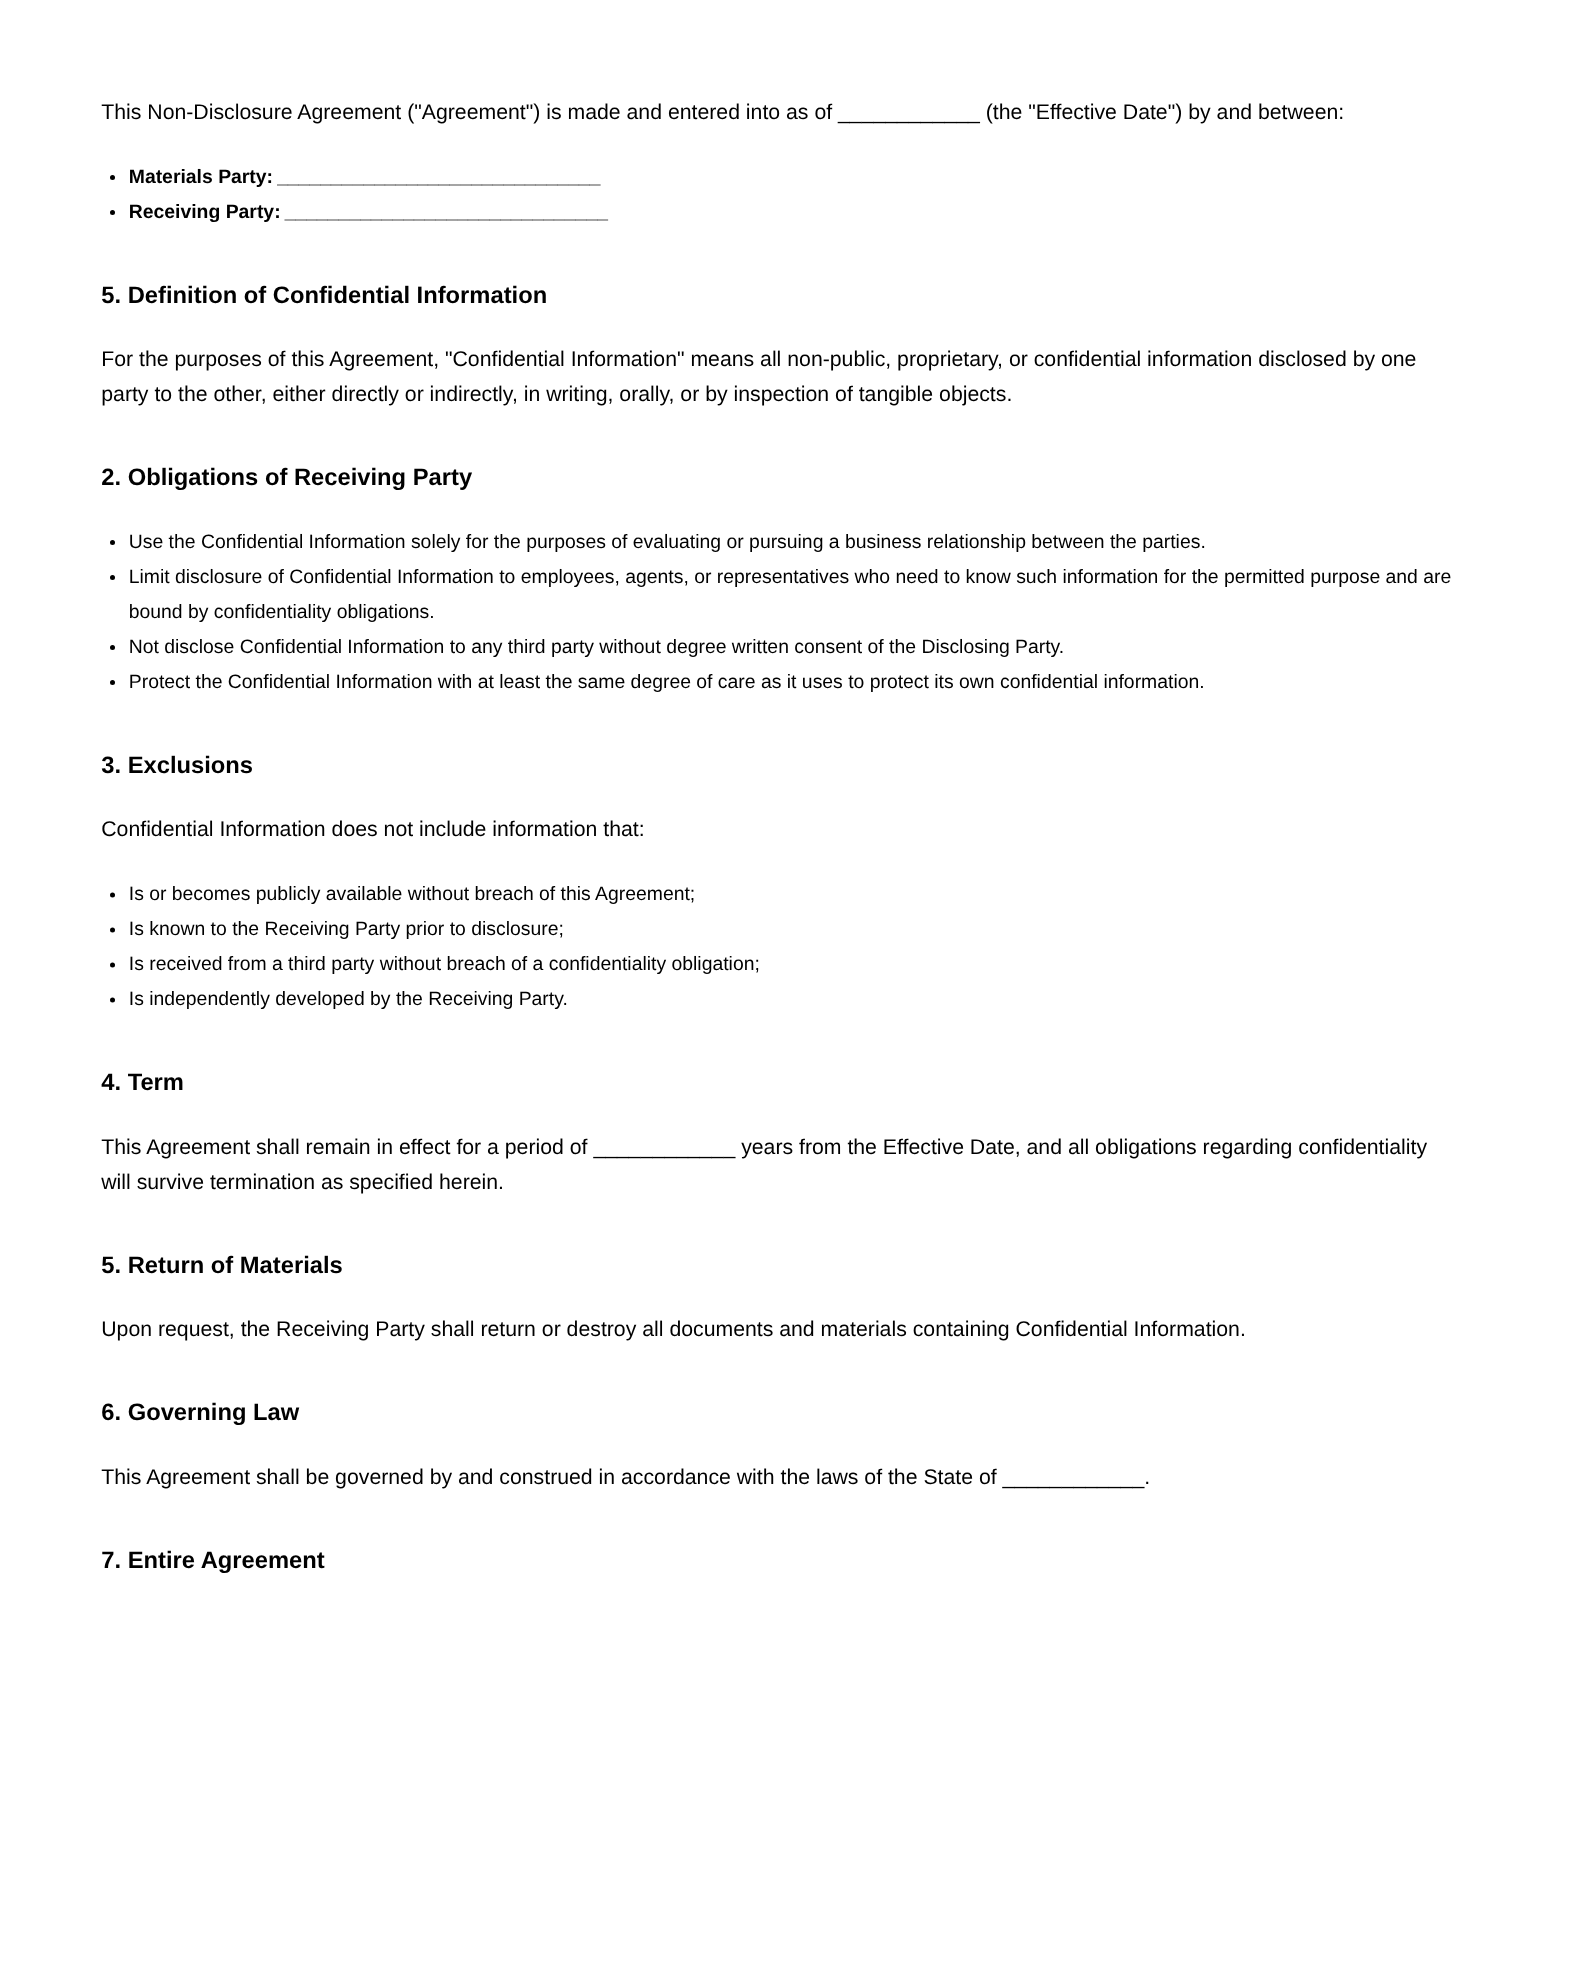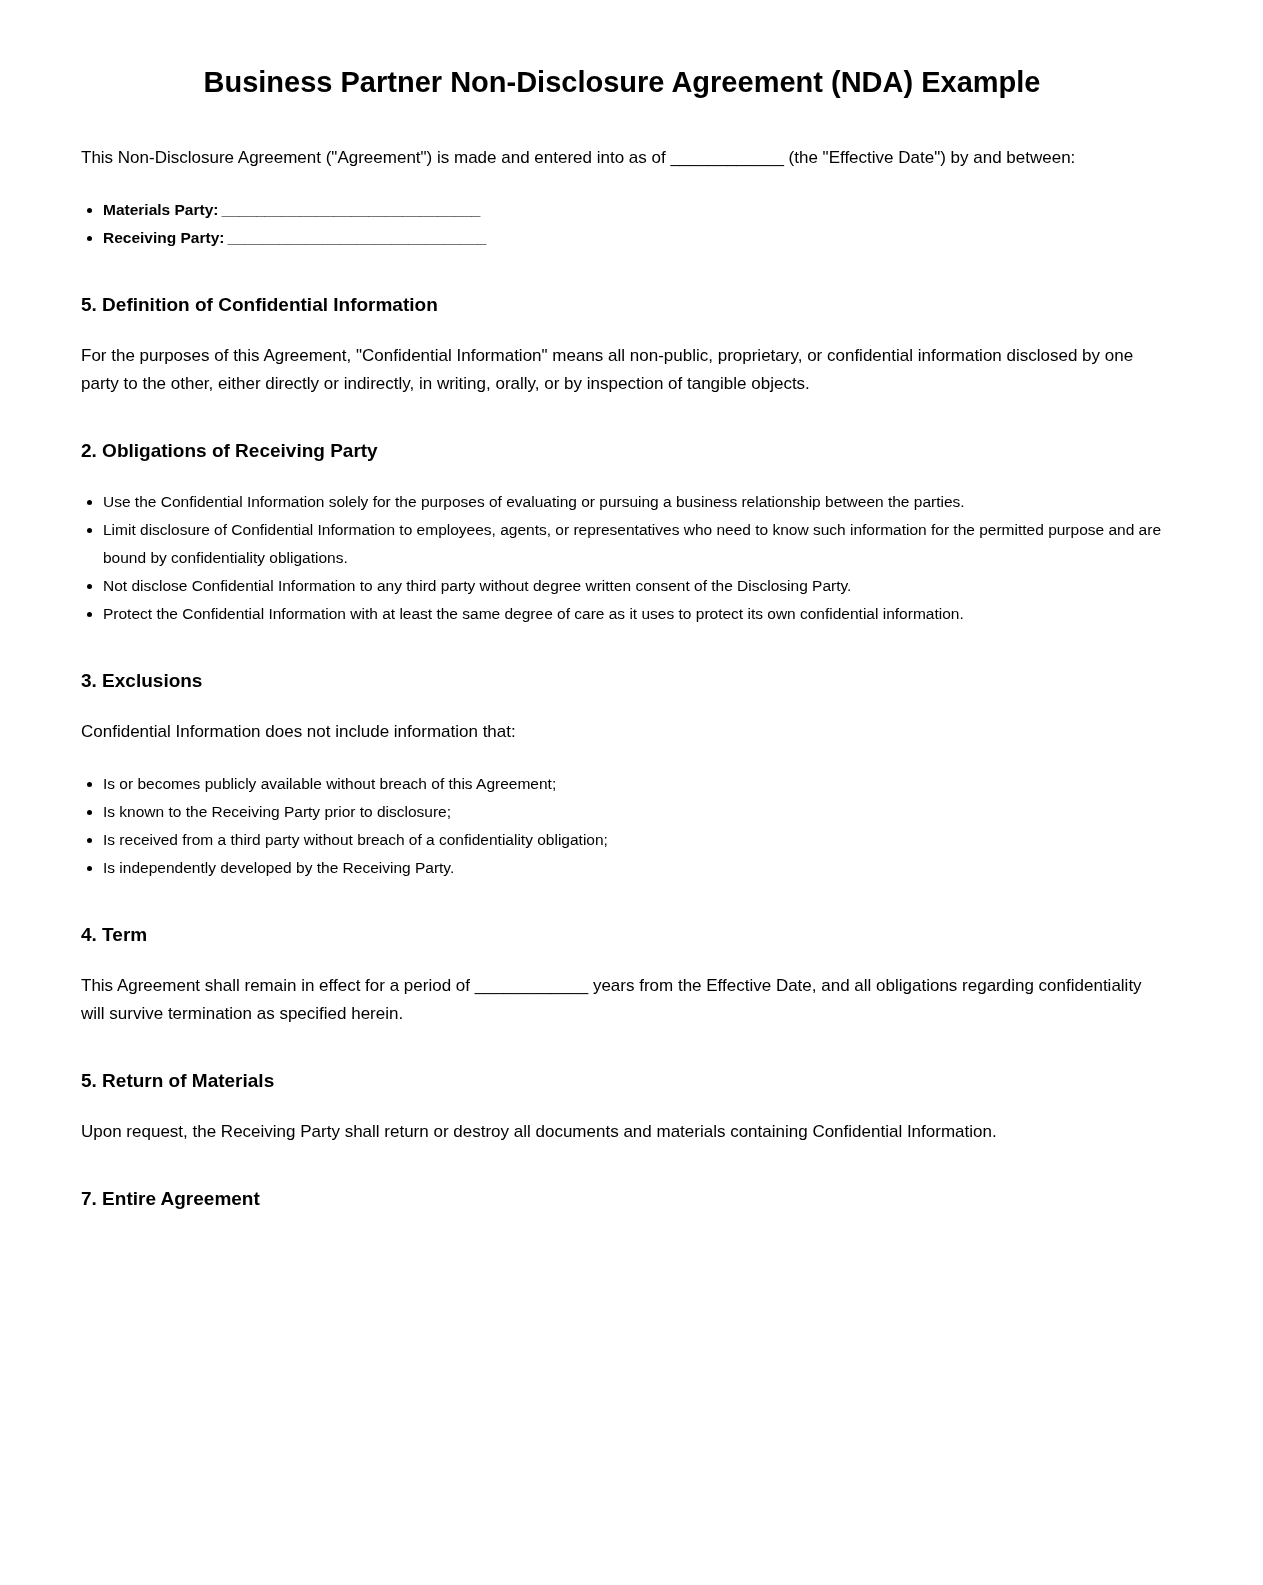--- a/index.html
+++ b/index.html
@@ -57,21 +57,20 @@
     white-space: nowrap;
     font-style: italic;
   }
 </style>
 </head>
 <body>
 
 <div class="page">
   <div class="content">
 
-    <h1 class="doc-title">Business Partner Non-Disclosure Agreement (NDA) Example</h1>
 
     <p>This Non-Disclosure Agreement ("Agreement") is made and entered into as of ____________ (the "Effective Date") by and between:</p>
 
     <ul>
       <li>
         <span class="party-label">Materials Party:</span>
         <span class="blank">______________________________</span>
       </li>
       <li>
         <span class="party-label">Receiving Party:</span>
@@ -108,19 +107,23 @@
     <section>
       <h3>4. Term</h3>
       <p>This Agreement shall remain in effect for a period of ____________ years from the Effective Date, and all obligations regarding confidentiality will survive termination as specified herein.</p>
     </section>
 
     <section>
       <h3>5. Return of Materials</h3>
       <p>Upon request, the Receiving Party shall return or destroy all documents and materials containing Confidential Information.</p>
     </section>
 
+    <section>
+      <h3>6. Governing Law</h3>
+      <p>This Agreement shall be governed by and construed in accordance with the laws of the State of ____________.</p>
+    </section>
 
     <section>
       <h3>7. Entire Agreement</h3>
     </section>
 
   </div>
 </div>
 
 </body></html>

